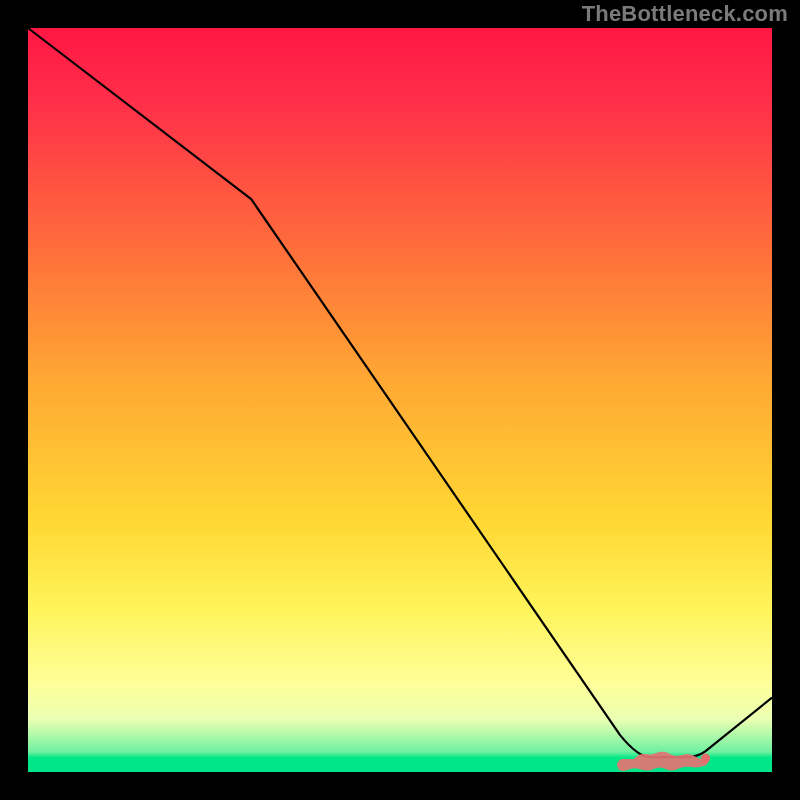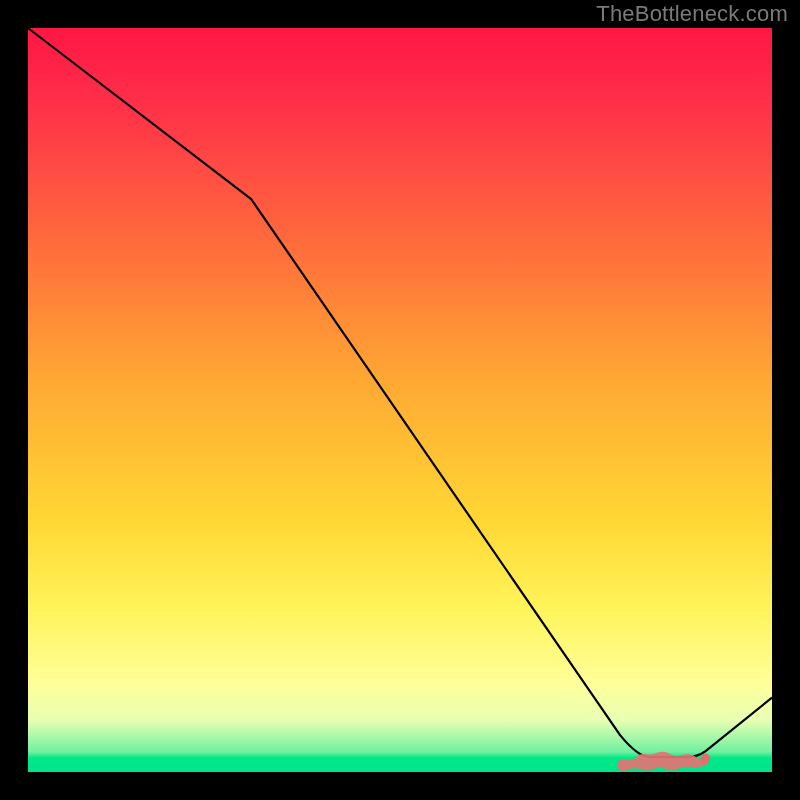--- a/index.html
+++ b/index.html
@@ -17,21 +17,21 @@
     height: 800px;
   }
   .attribution {
     position: absolute;
     top: 0;
     right: 12px;
     height: 28px;
     line-height: 28px;
     color: #7a7a7a;
     font-size: 22px;
-    font-weight: 400;
+    font-weight: 700;
     letter-spacing: 0.2px;
   }
   .plot {
     position: absolute;
     left: 28px;
     top: 28px;
     width: 744px;
     height: 744px;
     background: linear-gradient(
       to bottom,

